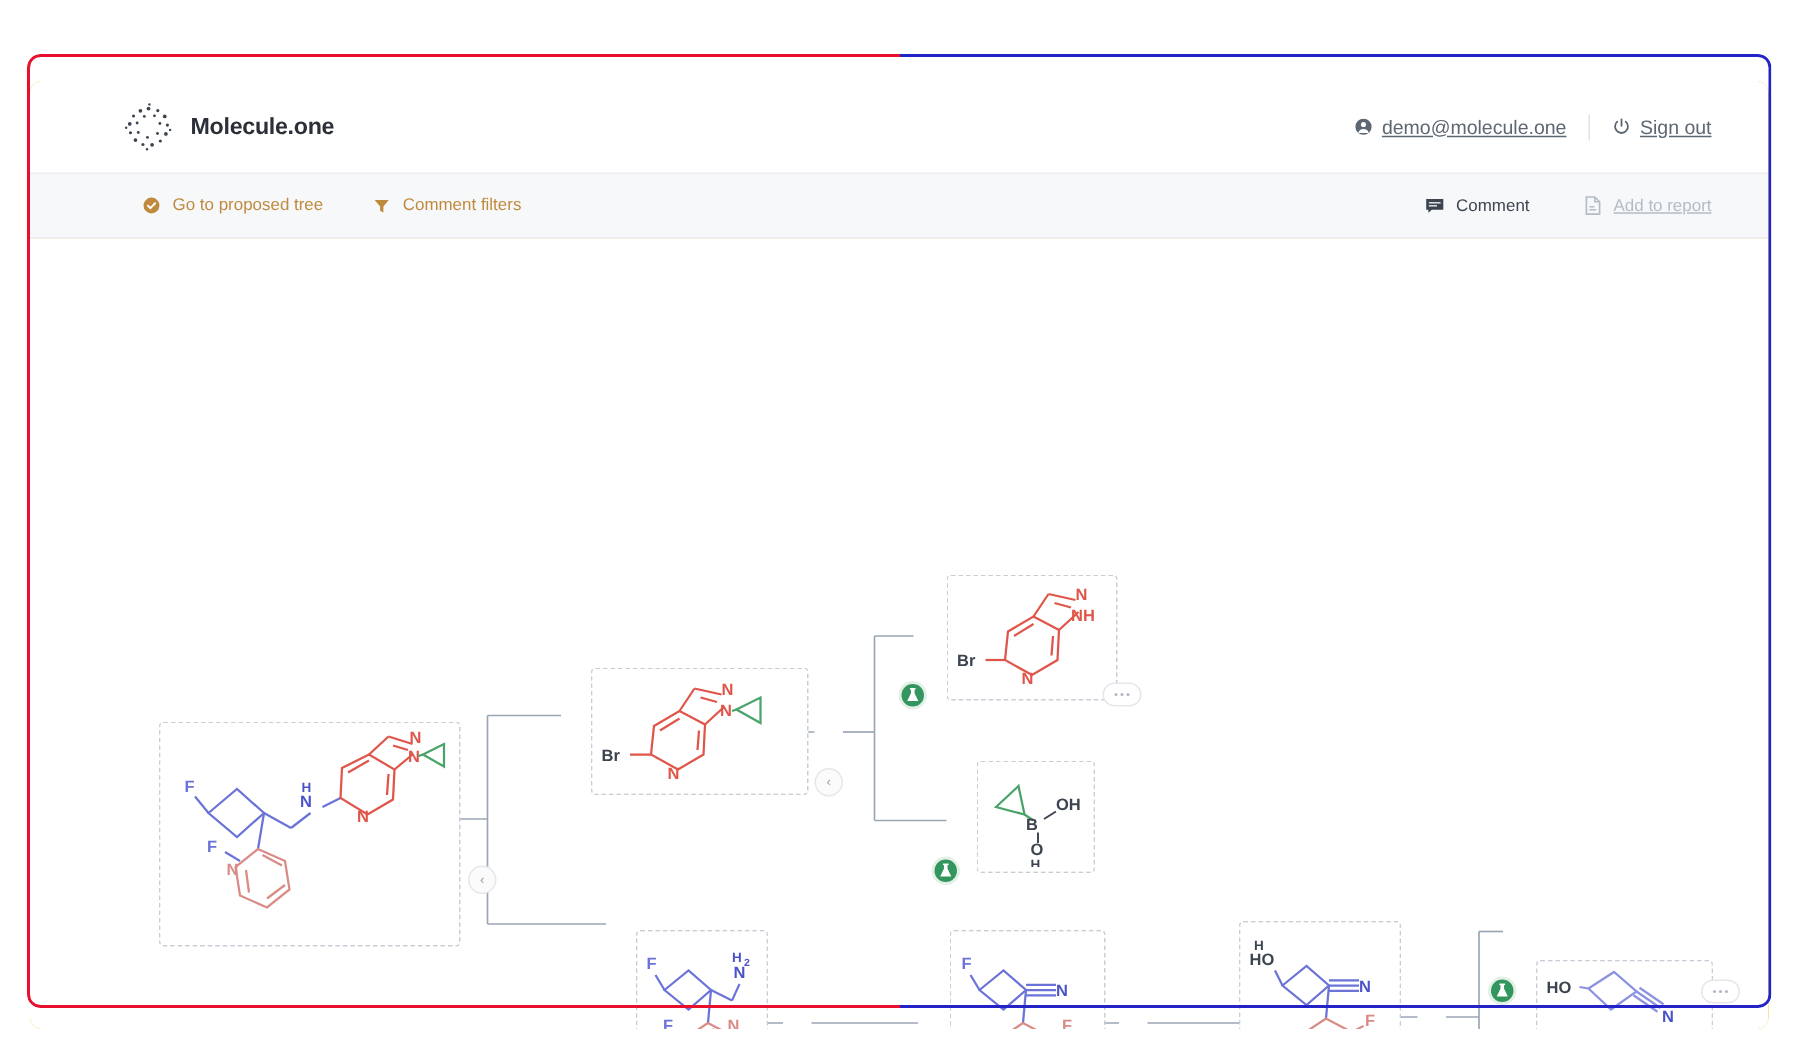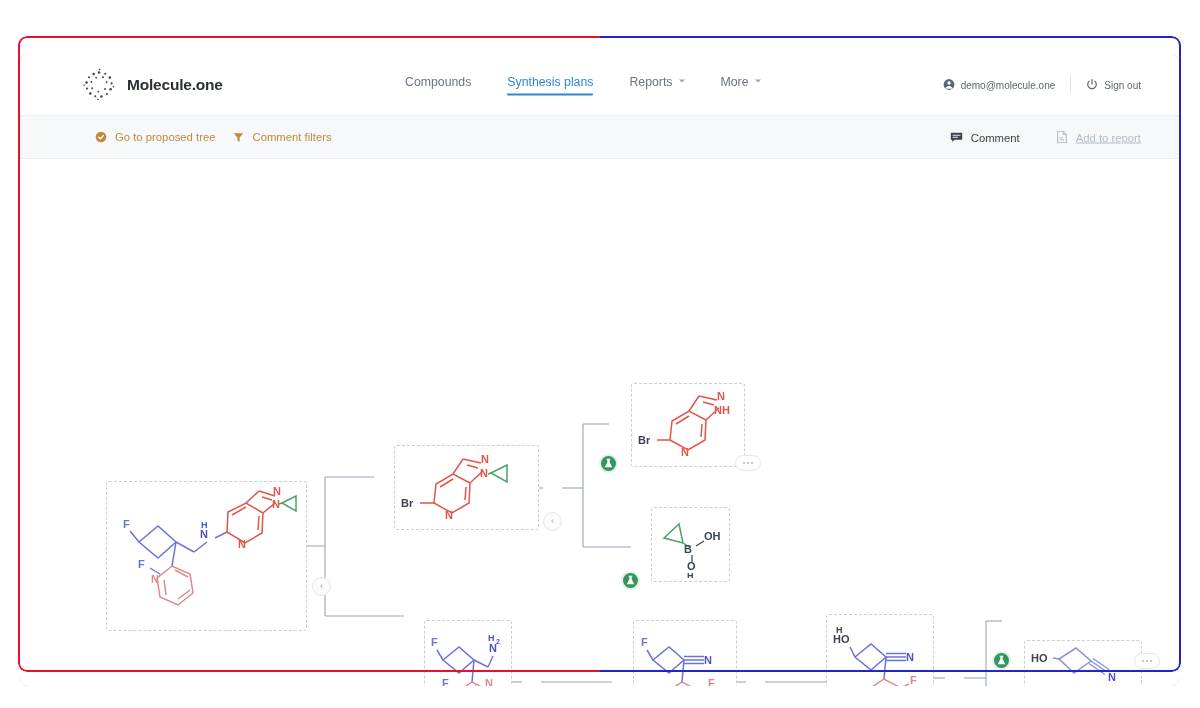--- a/index.html
+++ b/index.html
@@ -96,37 +96,37 @@
     border-top: 3.8px solid #9aa3ad;
     margin-bottom: 1px;
   }
 
   .user-area {
     position: absolute; right: 38px; top: 50%;
     transform: translateY(-50%);
     display: flex; align-items: center; gap: 15px;
   }
   .user-email, .signout {
-    font-size: 10px; color: #5d6772;
+    font-size: 13px; color: #5d6772;
     display: flex; align-items: center; gap: 6px;
-    cursor: pointer; white-space: nowrap;
+    cursor: pointer; white-space: nowrap; text-decoration: underline;
   }
   .vsep { width: 1px; height: 17px; background: #dfe3e8; }
 
   
   #toolbar {
     position: relative;
     height: 43px;
     background: #f7f8fa;
     border-bottom: 1px solid #eceef1;
   }
   .tb-left {
     position: absolute; left: 75px; top: 50%;
     transform: translateY(-50%);
-    display: flex; align-items: center; gap: 18px; justify-content: center;
+    display: flex; align-items: center; gap: 34px; justify-content: center;
   }
   .tb-right {
     position: absolute; right: 38px; top: 50%;
     transform: translateY(-50%);
     display: flex; align-items: center; gap: 36px;
   }
   .tb-item {
     font-size: 11.3px; display: flex; align-items: center;
     gap: 8px; cursor: pointer; white-space: nowrap;
   }
@@ -230,36 +230,20 @@
           <circle cx="9.4" cy="14.0" r="0.95"></circle>
           <circle cx="17.6" cy="1.6" r="0.8"></circle>
           <circle cx="31.4" cy="18.6" r="0.8"></circle>
           <circle cx="2.1" cy="17.2" r="0.8"></circle>
           <circle cx="16.0" cy="31.5" r="0.8"></circle>
         </g>
       </svg>
       <span class="brand-name">Molecule.one</span>
     </div>
 
-    <nav class="main-nav">
-      <div class="nav-item">
-        <span>Compounds</span>
-      </div>
-      <div class="nav-item active">
-        <span>Synthesis plans</span>
-      </div>
-      <div class="nav-item">
-        <span>Reports</span>
-        <i class="caret"></i>
-      </div>
-      <div class="nav-item">
-        <span>More</span>
-        <i class="caret"></i>
-      </div>
-    </nav>
 
     <div class="user-area">
       <div class="user-email">
         <svg width="12" height="12" viewBox="0 0 12 12">
           <circle cx="6" cy="6" r="5.4" fill="#5d6772"></circle>
           <circle cx="6" cy="4.5" r="1.7" fill="#ffffff"></circle>
           <path d="M2.5 10.2a3.6 3.6 0 0 1 7 0z" fill="#ffffff"></path>
         </svg>
         <span>demo@molecule.one</span>
       </div>

